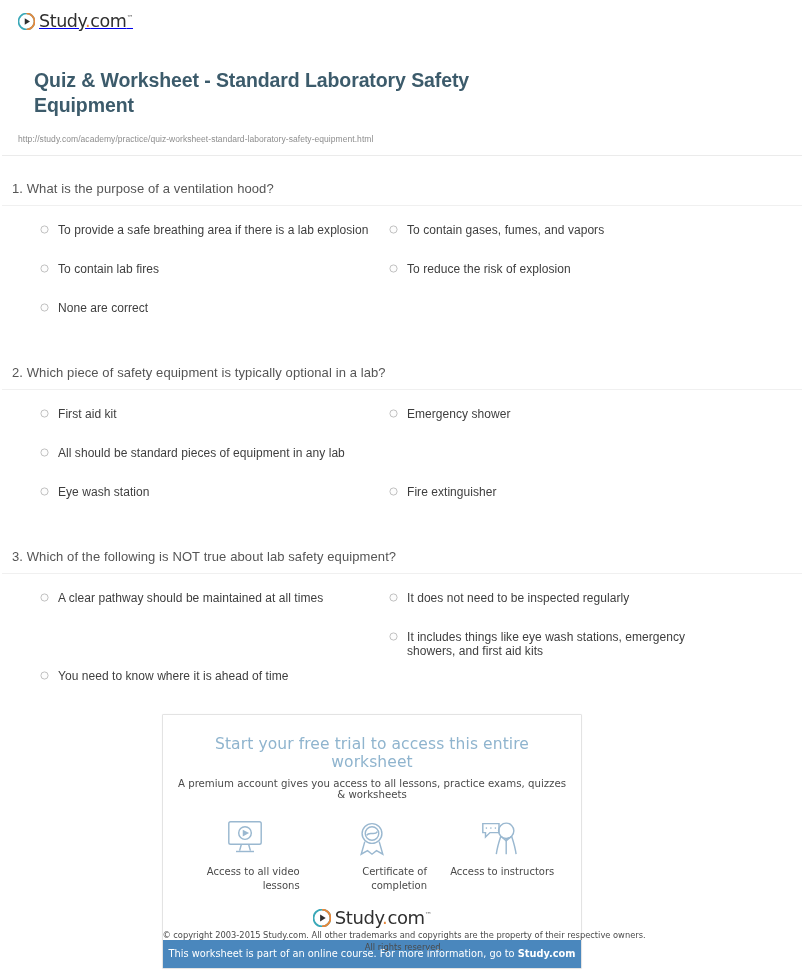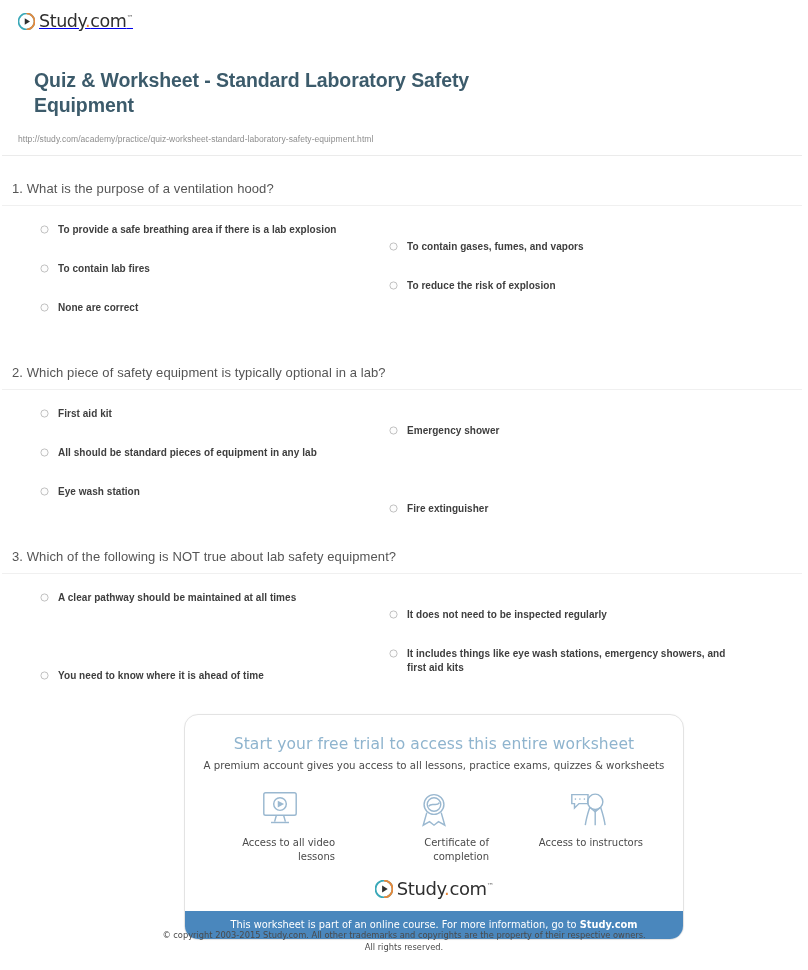--- a/index.html
+++ b/index.html
@@ -75,44 +75,44 @@
     padding: 17px 0 0 0;
   }
   .answer-row { position: relative; min-height: 39px; }
   .answer {
     position: absolute;
     display: flex;
     align-items: flex-start;
     gap: 9px;
   }
   .answer.col-left { left: 40px; width: 330px; }
-  .answer.col-right { left: 389px; width: 340px; margin-top: 17px; }
+  .answer.col-right { left: 389px; width: 340px; }
   .radio {
     flex: 0 0 auto;
     width: 9px; height: 9px;
     margin-top: 2px;
     display: block;
   }
   .answer-label {
-    font-size: 10px;
-    font-weight: bold;
+    font-size: 12px;
+    font-weight: normal;
     color: #3e3e3e;
     line-height: 14.5px;
     letter-spacing: 0.05px;
   }
 
   
   .promo {
     position: absolute;
-    left: 184px;
+    left: 162px;
     top: 714px;
-    width: 500px;
+    width: 420px;
     background: #ffffff;
     border: 1px solid #e3e3e3;
-    border-radius: 14px;
+    border-radius: 1px;
     overflow: hidden;
     box-shadow: 0 0 2px rgba(0,0,0,0.03);
   }
   .promo-head {
     text-align: center;
     font-size: 15.5px;
     color: #8fb4ce;
     padding: 20px 10px 0 10px;
     letter-spacing: 0.1px;
     font-family: "DejaVu Sans", sans-serif;

